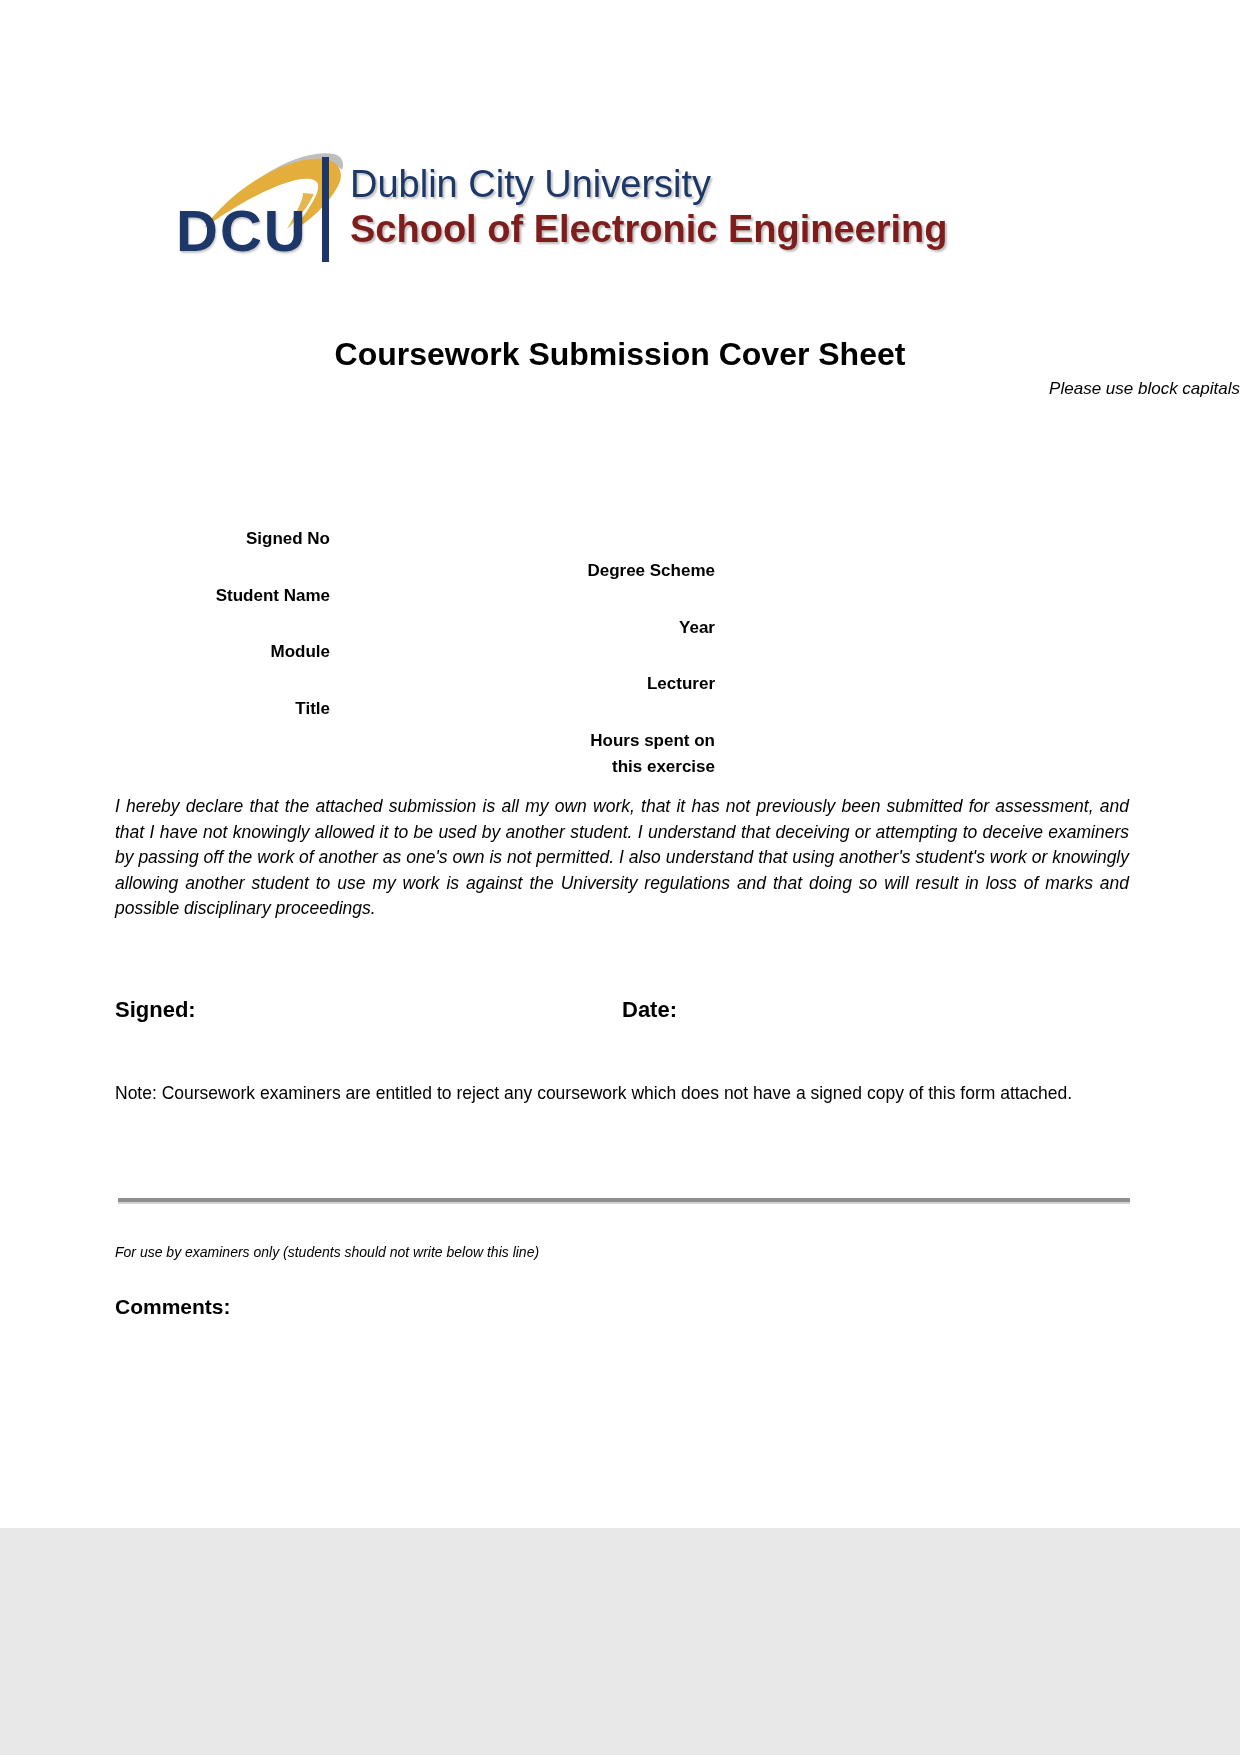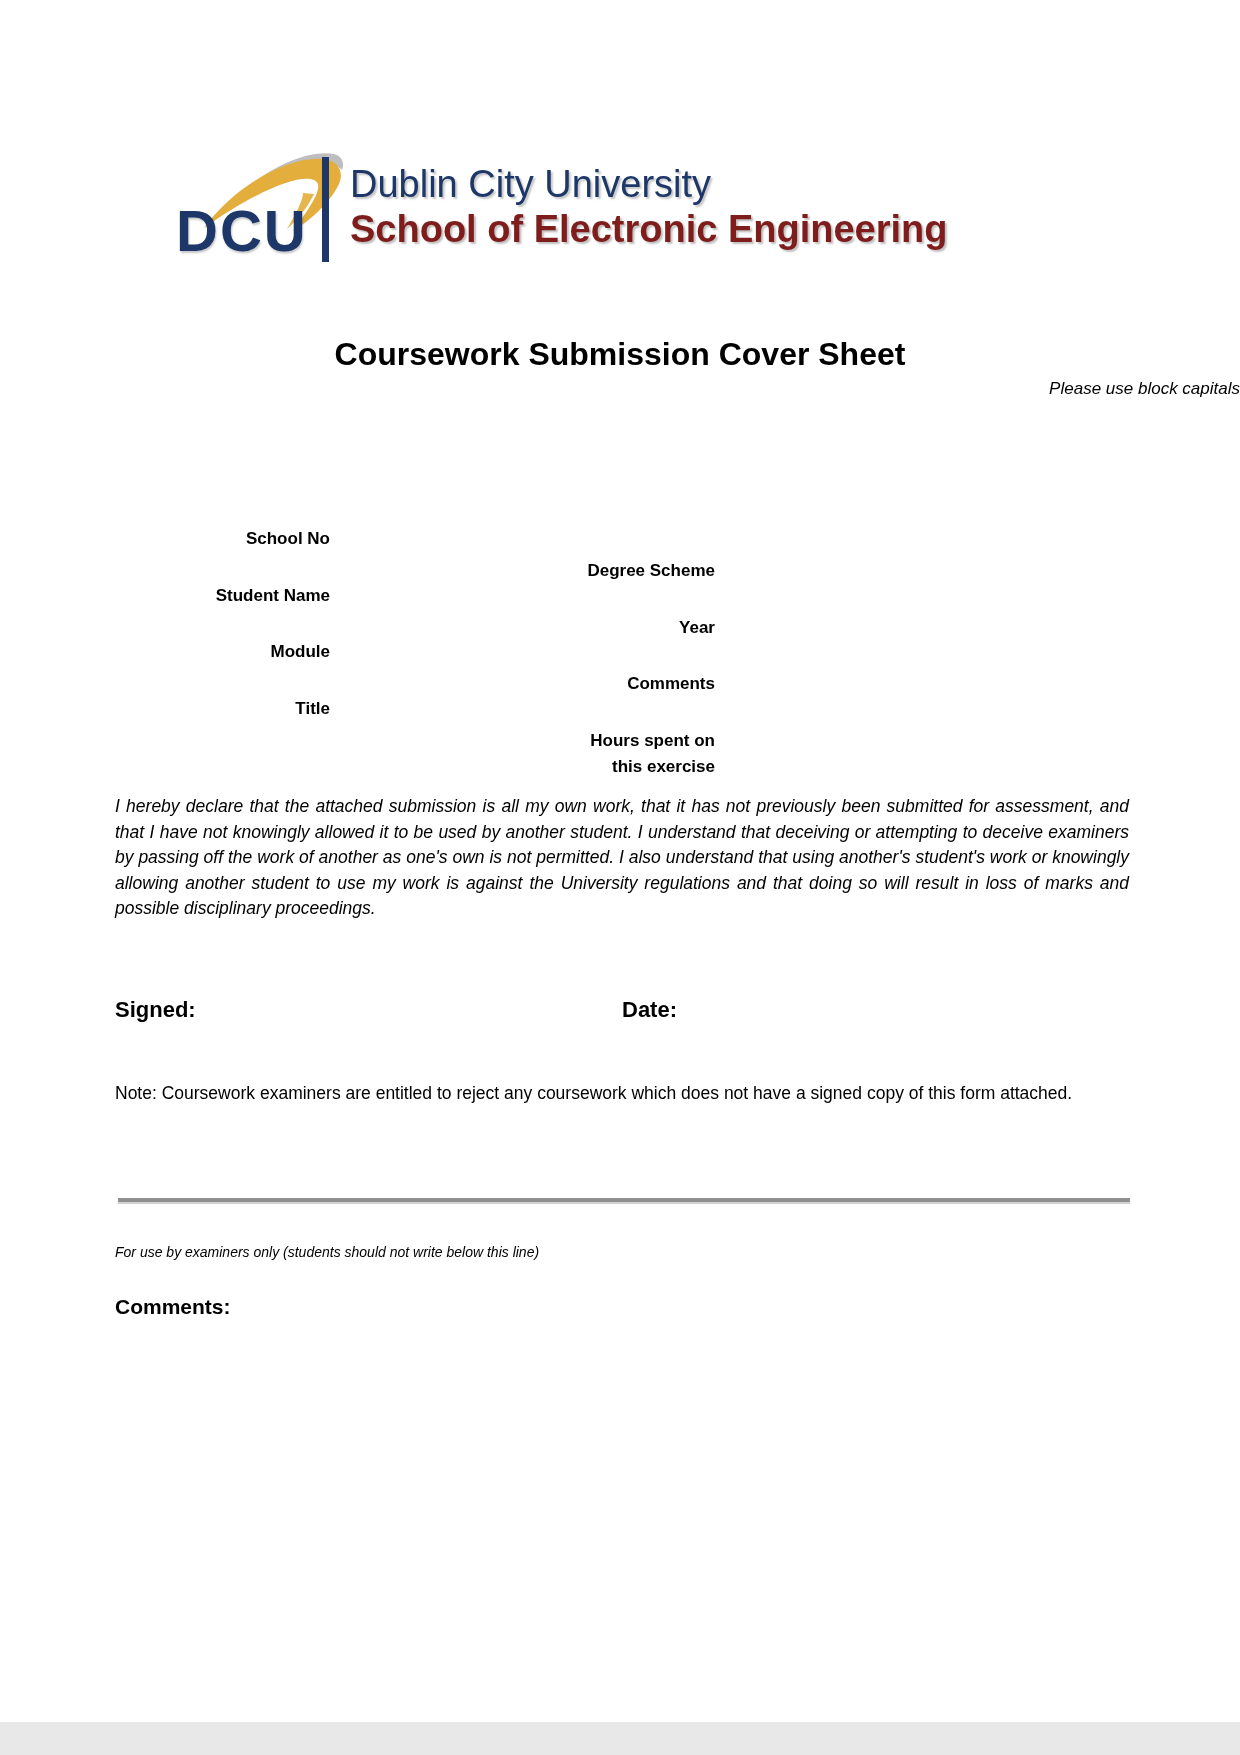--- a/index.html
+++ b/index.html
@@ -1,19 +1,19 @@
 <!DOCTYPE html>
 <html><head>
 <meta charset="utf-8">
 <style>
   html, body { margin: 0; padding: 0; background: #e8e8e8; }
   .page {
     position: relative;
     width: 1240px;
-    height: 1722px;
+    height: 1528px;
     margin: 0 auto;
     background: #ffffff;
     font-family: "Liberation Sans", sans-serif;
     color: #000000;
     overflow: hidden;
   }
   .abs { position: absolute; }
 
   
   .dcu-wordmark {
@@ -118,28 +118,28 @@
     <div class="abs dcu-wordmark">DCU</div>
     <div class="abs logo-vbar"></div>
     <div class="abs org-line">Dublin City University</div>
     <div class="abs dept-line">School of Electronic Engineering</div>
   </div>
 
   <div class="abs doc-title">Coursework Submission Cover Sheet</div>
   <div class="abs doc-subtitle">Please use block capitals</div>
 
   <div>
-    <div class="abs flabel fcol-left frow0">School No</div>
+    <div class="abs flabel fcol-left frow0">Signed No</div>
     <div class="abs flabel fcol-right frow0">Degree Scheme</div>
 
     <div class="abs flabel fcol-left frow1">Student Name</div>
     <div class="abs flabel fcol-right frow1">Year</div>
 
     <div class="abs flabel fcol-left frow2">Module</div>
-    <div class="abs flabel fcol-right frow2">Comments</div>
+    <div class="abs flabel fcol-right frow2">Lecturer</div>
 
     <div class="abs flabel fcol-left frow3">Title</div>
     <div class="abs flabel fcol-right frow3">Hours spent on</div>
     <div class="abs flabel fcol-right frow3b">this exercise</div>
   </div>
 
   <div class="abs declaration">I hereby declare that the attached submission is all my own work, that it has not previously been submitted for assessment, and that I have not knowingly allowed it to be used by another student. I understand that deceiving or attempting to deceive examiners by passing off the work of another as one's own is not permitted. I also understand that using another's student's work or knowingly allowing another student to use my work is against the University regulations and that doing so will result in loss of marks and possible disciplinary proceedings.</div>
 
   <div class="abs sig-label sig-signed">Signed:</div>
   <div class="abs sig-label sig-date">Date:</div>

